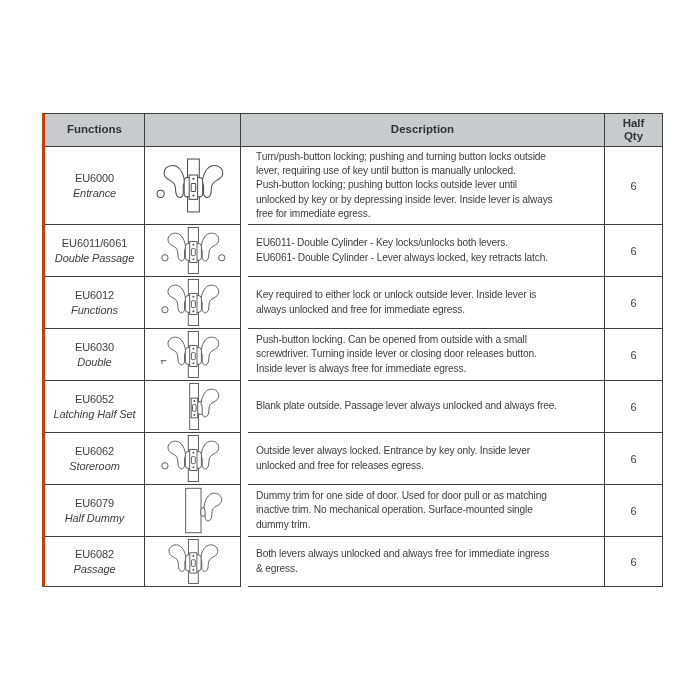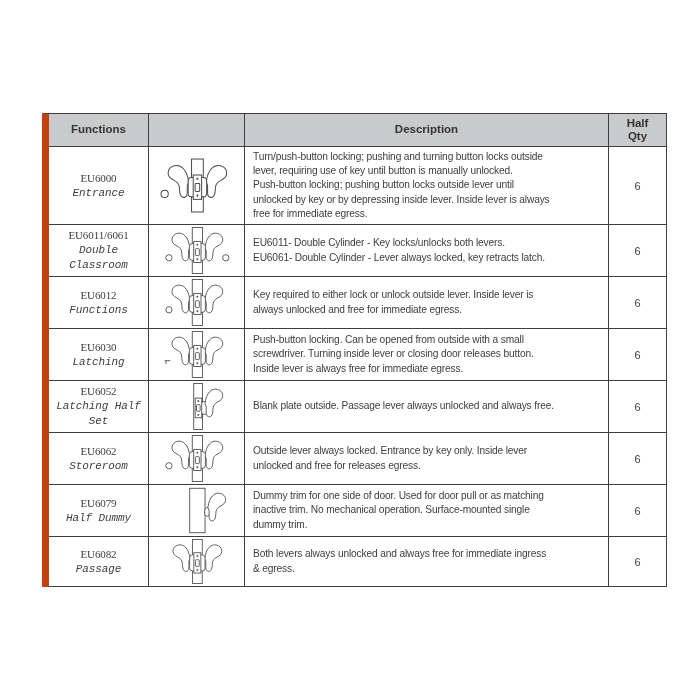--- a/index.html
+++ b/index.html
@@ -15,21 +15,21 @@
   .sheet {
     position: absolute;
     left: 42px;
     top: 113px;
   }
   .spec-table {
     display: grid;
     grid-template-columns: 100px 96px 364px 58px;
     grid-template-rows: 33px 78px 52px 52px 52px 52px 52px 52px 50px;
     border-top: 1px solid #3e3e3e;
-    border-left: 7px solid #c2410c;
+    border-left: 3px solid #c2410c;
     background: #ffffff;
   }
   .row { display: contents; }
   .cell {
     box-sizing: border-box;
     border-right: 1px solid #3e3e3e;
     border-bottom: 1px solid #3e3e3e;
     display: flex;
     flex-direction: column;
     justify-content: center;
@@ -44,30 +44,31 @@
     white-space: pre-line;
     line-height: 13.5px;
     color: #333333;
   }
   .fn {
     text-align: center;
     font-size: 11px;
     letter-spacing: -0.1px;
     line-height: 15px;
   }
-  .fn .code { display: block; font-family: Liberation Serif, serif; }
-  .fn .fname { display: block; font-style: italic; font-family: Liberation Mono, monospace; }
+  .fn .code { display: block; }
+  .fn .fname { display: block; font-style: italic; }
   .desc {
     align-items: flex-start;
     text-align: left;
     padding: 3px 3px 3px 8px;
     font-size: 10.2px;
     letter-spacing: -0.15px;
     line-height: 14.2px;
     white-space: pre-line;
+    margin-left: 7px;
   }
   .qty { font-size: 11px; }
   .lockset { width: 84px; height: 59px; }
   .defs-holder { position: absolute; width: 0; height: 0; overflow: hidden; }
 </style>
 </head>
 <body>
 
 <svg class="defs-holder" aria-hidden="true">
   <defs>
@@ -161,21 +162,21 @@
 lever, requiring use of key until button is manually unlocked.
 Push-button locking; pushing button locks outside lever until
 unlocked by key or by depressing inside lever. Inside lever is always
 free for immediate egress.</div>
       <div class="cell qty">6</div>
     </div>
 
     <div class="row">
       <div class="cell fn">
         <span class="code">EU6011/6061</span>
-        <span class="fname">Double Classroom</span>
+        <span class="fname">Double Passage</span>
       </div>
       <div class="cell">
         <svg class="lockset" viewBox="0 0 100 70" stroke="#4a4a4a" fill="#ffffff" stroke-width="1.2">
             <use href="#sym-double"></use>
           </svg>
       </div>
       <div class="cell desc">EU6011- Double Cylinder - Key locks/unlocks both levers.
 EU6061- Double Cylinder - Lever always locked, key retracts latch.</div>
       <div class="cell qty">6</div>
     </div>
@@ -191,21 +192,21 @@
           </svg>
       </div>
       <div class="cell desc">Key required to either lock or unlock outside lever. Inside lever is
 always unlocked and free for immediate egress.</div>
       <div class="cell qty">6</div>
     </div>
 
     <div class="row">
       <div class="cell fn">
         <span class="code">EU6030</span>
-        <span class="fname">Latching</span>
+        <span class="fname">Double</span>
       </div>
       <div class="cell">
         <svg class="lockset" viewBox="0 0 100 70" stroke="#4a4a4a" fill="#ffffff" stroke-width="1.2">
             <use href="#sym-privacy"></use>
           </svg>
       </div>
       <div class="cell desc">Push-button locking. Can be opened from outside with a small
 screwdriver. Turning inside lever or closing door releases button.
 Inside lever is always free for immediate egress.</div>
       <div class="cell qty">6</div>

